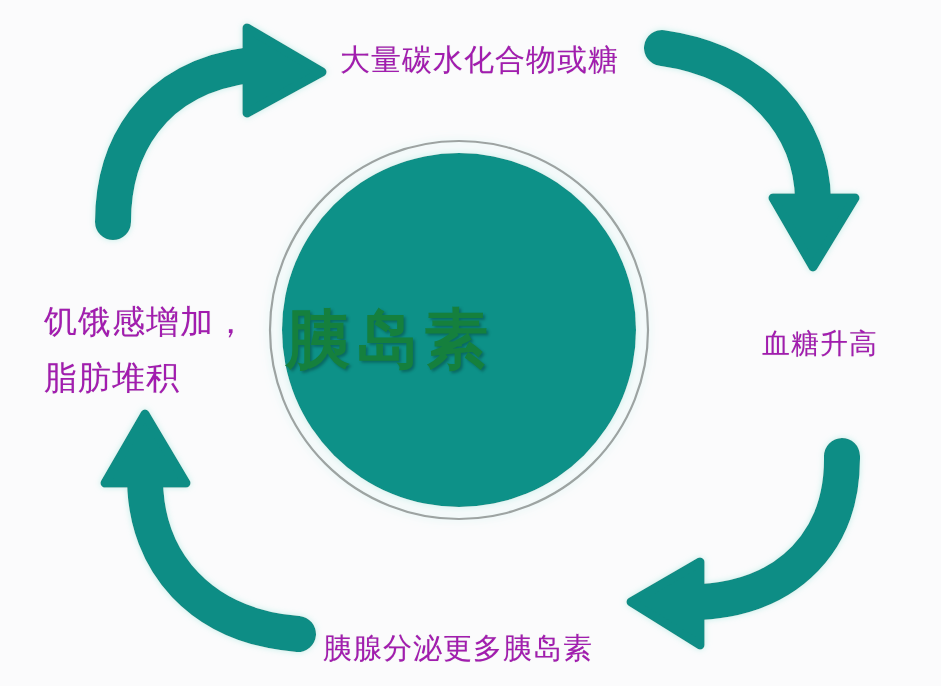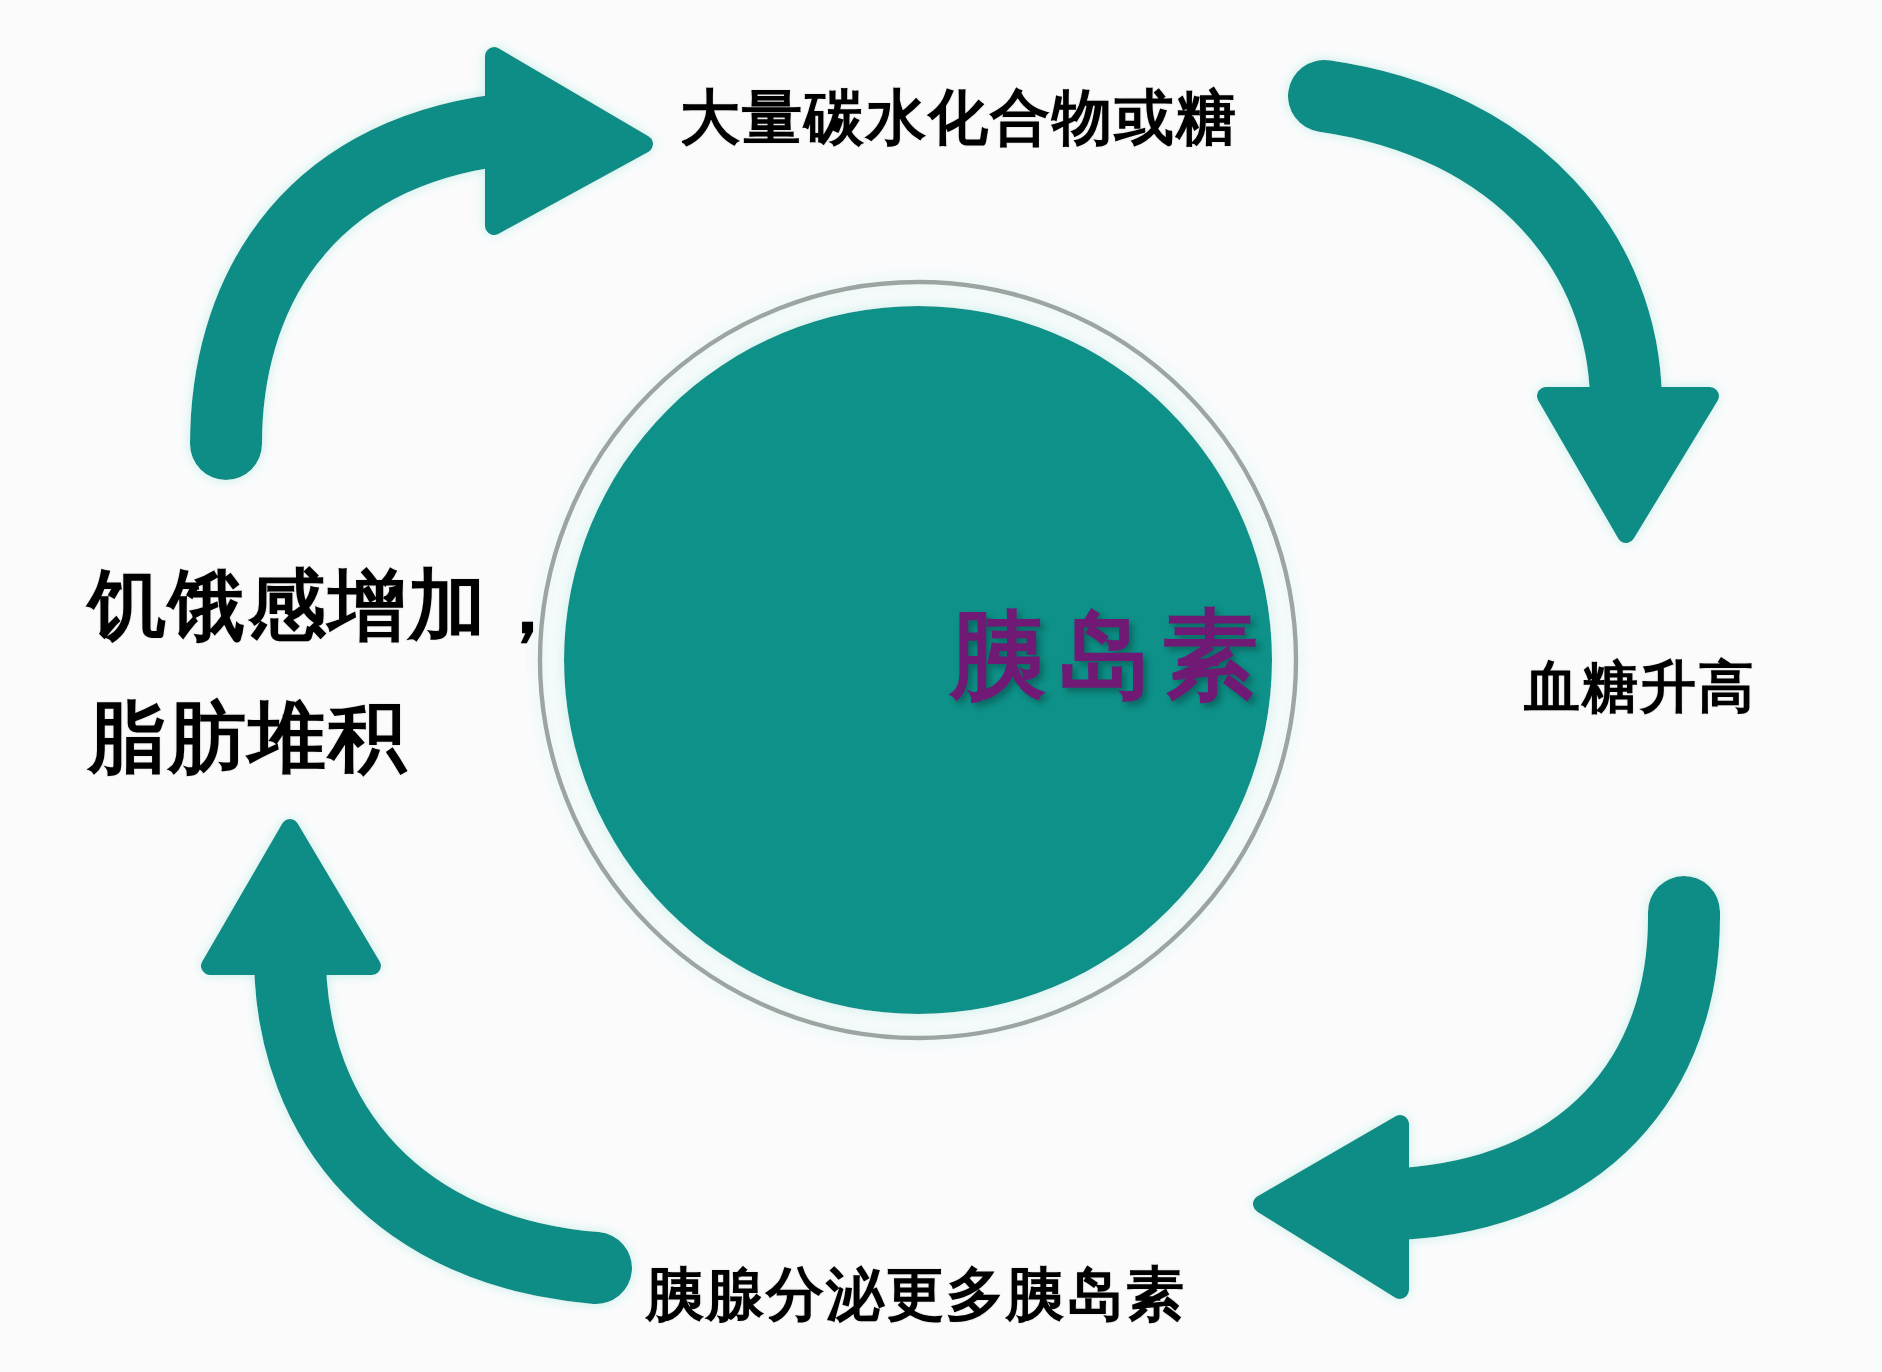--- a/index.html
+++ b/index.html
@@ -21,22 +21,22 @@
   }
   #cycle-svg {
     position: absolute;
     left: 0;
     top: 0;
     width: 941px;
     height: 686px;
   }
   .node-label {
     position: absolute;
-    color: #000000;
-    font-weight: bold;
+    color: #a21caf;
+    font-weight: normal;
     font-size: 29px;
     letter-spacing: 1px;
     line-height: 1.55;
     white-space: pre-line;
     text-shadow: 0 0 1px rgba(0,0,0,0.18);
   }
   #label-top {
     left: 340px;
     top: 37px;
     font-size: 30px;
@@ -47,33 +47,33 @@
     font-size: 28px;
   }
   #label-bottom {
     left: 323px;
     top: 602px;
     font-size: 29px;
     margin-top: 24px;
   }
   #label-left {
     left: 44px;
-    top: 271px;
-    font-size: 39px;
+    top: 294px;
+    font-size: 33px;
     line-height: 1.7;
   }
   #center-circle-label {
     position: absolute;
     left: 286px;
     top: 296px;
     width: 348px;
-    text-align: right;
-    color: #701a75;
+    text-align: left;
+    color: #15803d;
     font-weight: bold;
-    font-size: 48px;
+    font-size: 64px;
     letter-spacing: 5px;
     text-shadow: 2px 2px 3px rgba(0,0,0,0.28);
     pointer-events: none;
   }
 </style>
 </head>
 <body>
 
 <div id="diagram-root">
 

